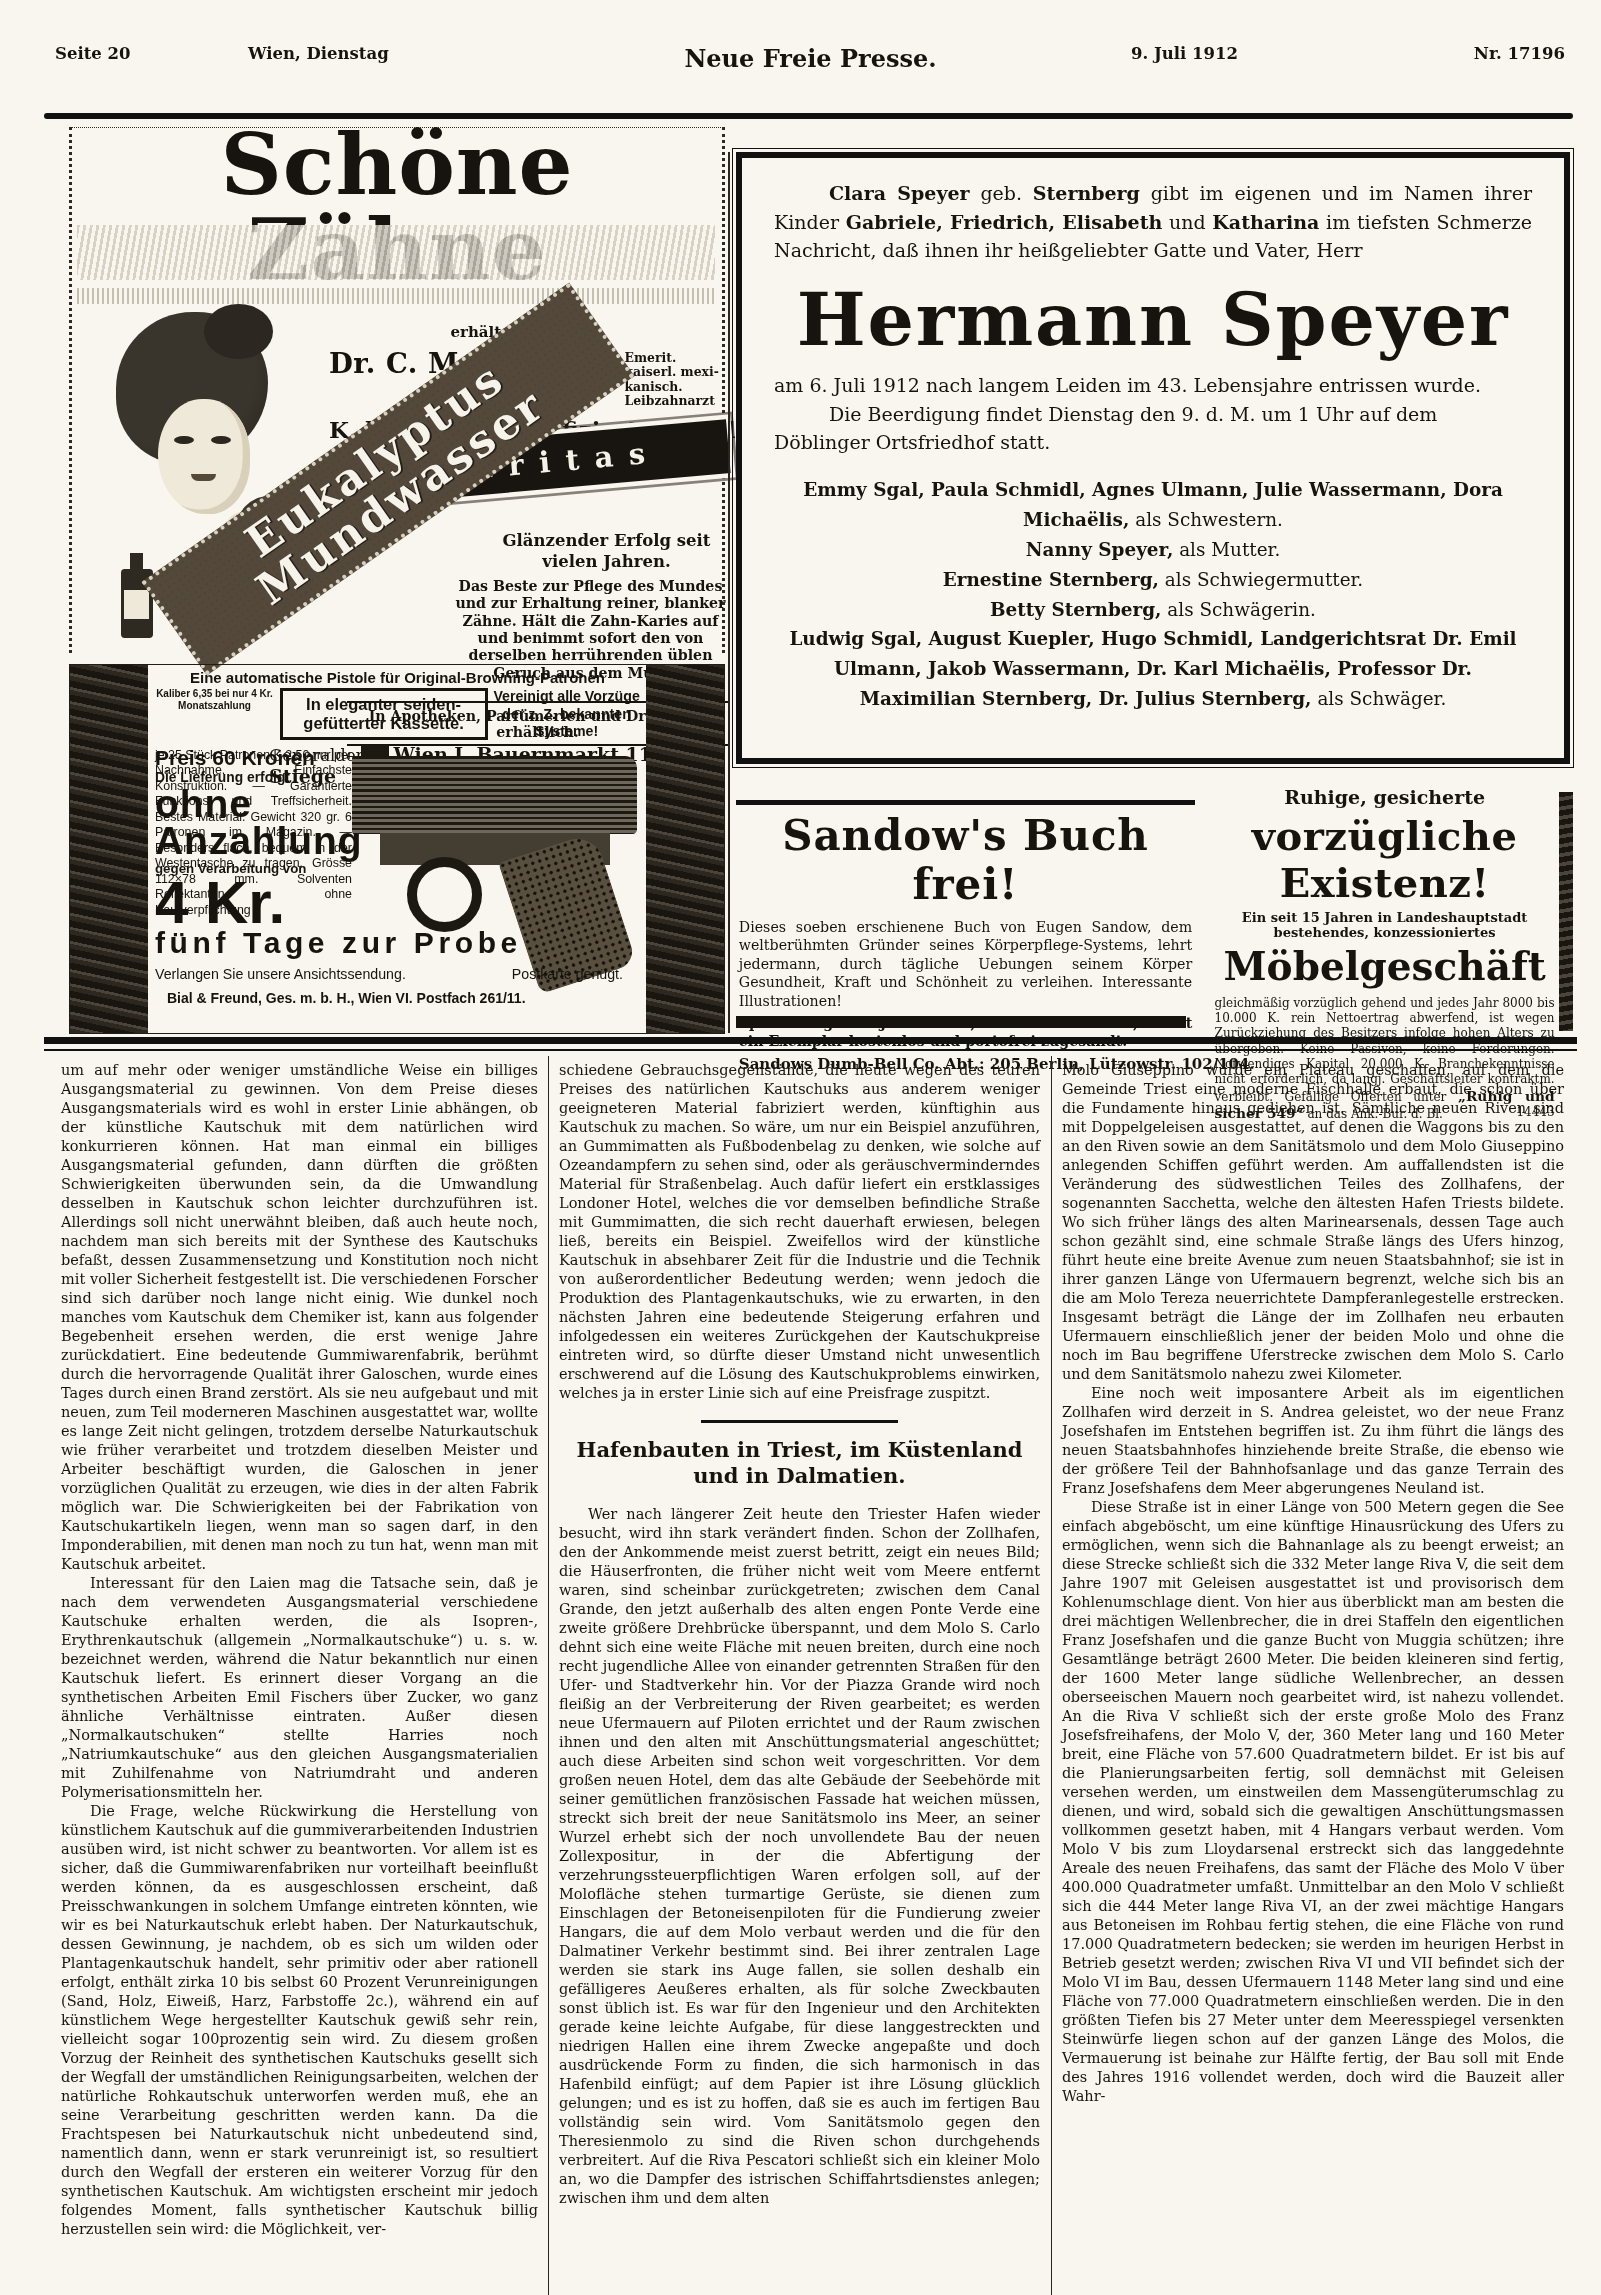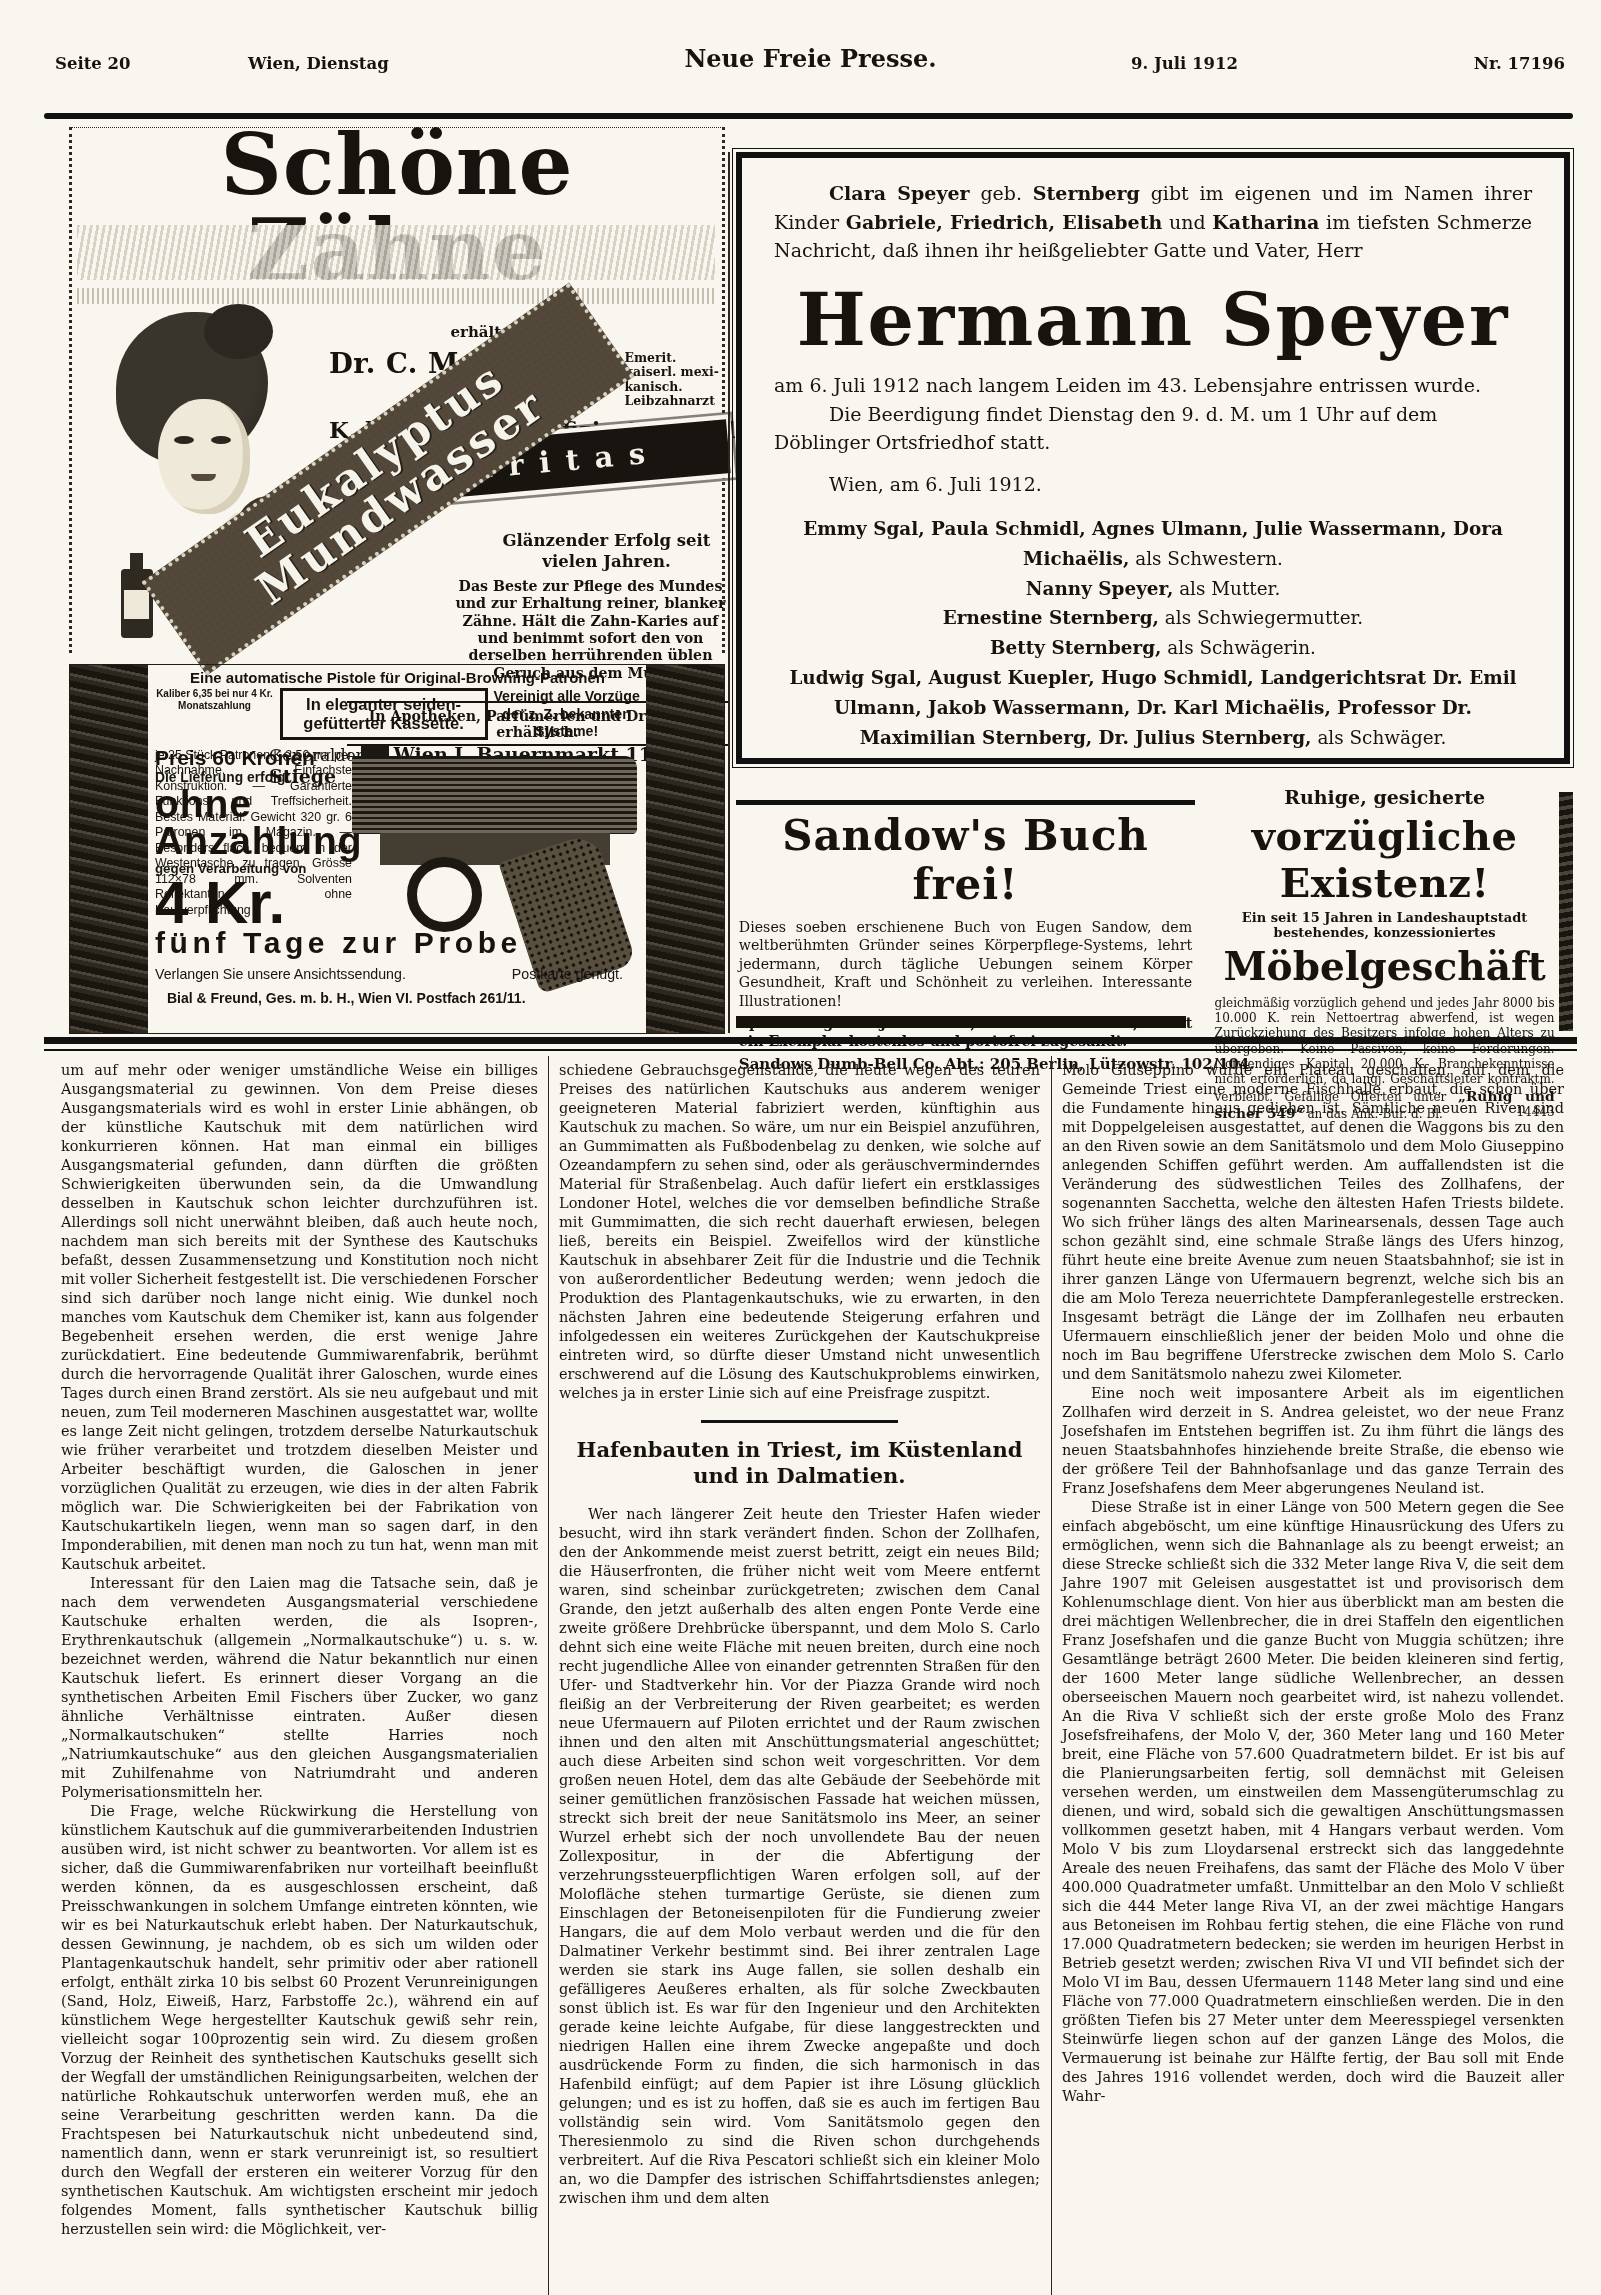--- a/index.html
+++ b/index.html
@@ -2,21 +2,21 @@
 <html style="font-size:7.3px"><head>
 <meta charset="utf-8">
 <style>
   html,body{margin:0;padding:0;background:#888;}
   .page{
     position:relative;width:1601px;height:2427px;margin:0 auto;
     background:#f8f6ef;color:#17140f;
     font-family:"DejaVu Serif", serif;overflow:hidden;
   }
   
-  .masthead{position:absolute;top:44px;left:55px;width:1510px;display:flex;align-items:flex-end;}
+  .masthead{position:absolute;top:44px;left:55px;width:1510px;display:flex;align-items:flex-start;}
   .masthead .m-item{font-size:16.5px;font-weight:700;white-space:nowrap;}
   .m-page{width:193px;}
   .m-place{width:349px;}
   .m-title{width:427px;font-size:24px !important;text-align:center;}
   .m-date{width:321px;text-align:center;}
   .m-issue{flex:1;text-align:right;}
   .head-rule{position:absolute;top:113px;left:44px;width:1529px;height:6.4px;background:#111;border-radius:3.2px;}
   
   .blk{position:absolute;box-sizing:border-box;}
   
@@ -220,21 +220,20 @@
     </div>
   </div>
 
   <div class="mid-sep"></div>
 
   <div class="blk obit">
     <p class="o-intro"><b>Clara Speyer</b><span> geb. </span><b>Sternberg</b><span> gibt im eigenen und im Namen ihrer Kinder </span><b>Gabriele, Friedrich, Elisabeth</b><span> und </span><b>Katharina</b><span> im tiefsten Schmerze Nachricht, daß ihnen ihr heißgeliebter Gatte und Vater, Herr</span></p>
     <p class="o-name">Hermann Speyer</p>
     <p class="o-l1">am 6. Juli 1912 nach langem Leiden im 43. Lebensjahre entrissen wurde.</p>
     <p class="o-l2">Die Beerdigung findet Dienstag den 9. d. M. um 1 Uhr auf dem Döblinger Ortsfriedhof statt.</p>
-    <p class="o-wien">Wien, am 6. Juli 1912.</p>
     <div class="o-mourners">
       <p class="o-m"><b>Emmy Sgal, Paula Schmidl, Agnes Ulmann, Julie Wassermann, Dora Michaëlis,</b><span> als Schwestern.</span></p>
       <p class="o-m"><b>Nanny Speyer,</b><span> als Mutter.</span></p>
       <p class="o-m"><b>Ernestine Sternberg,</b><span> als Schwiegermutter.</span></p>
       <p class="o-m"><b>Betty Sternberg,</b><span> als Schwägerin.</span></p>
       <p class="o-m"><b>Ludwig Sgal, August Kuepler, Hugo Schmidl, Landgerichtsrat Dr. Emil Ulmann, Jakob Wassermann, Dr. Karl Michaëlis, Professor Dr. Maximilian Sternberg, Dr. Julius Sternberg,</b><span> als Schwäger.</span></p>
     </div>
   </div>
 
   <div class="blk sandow">

